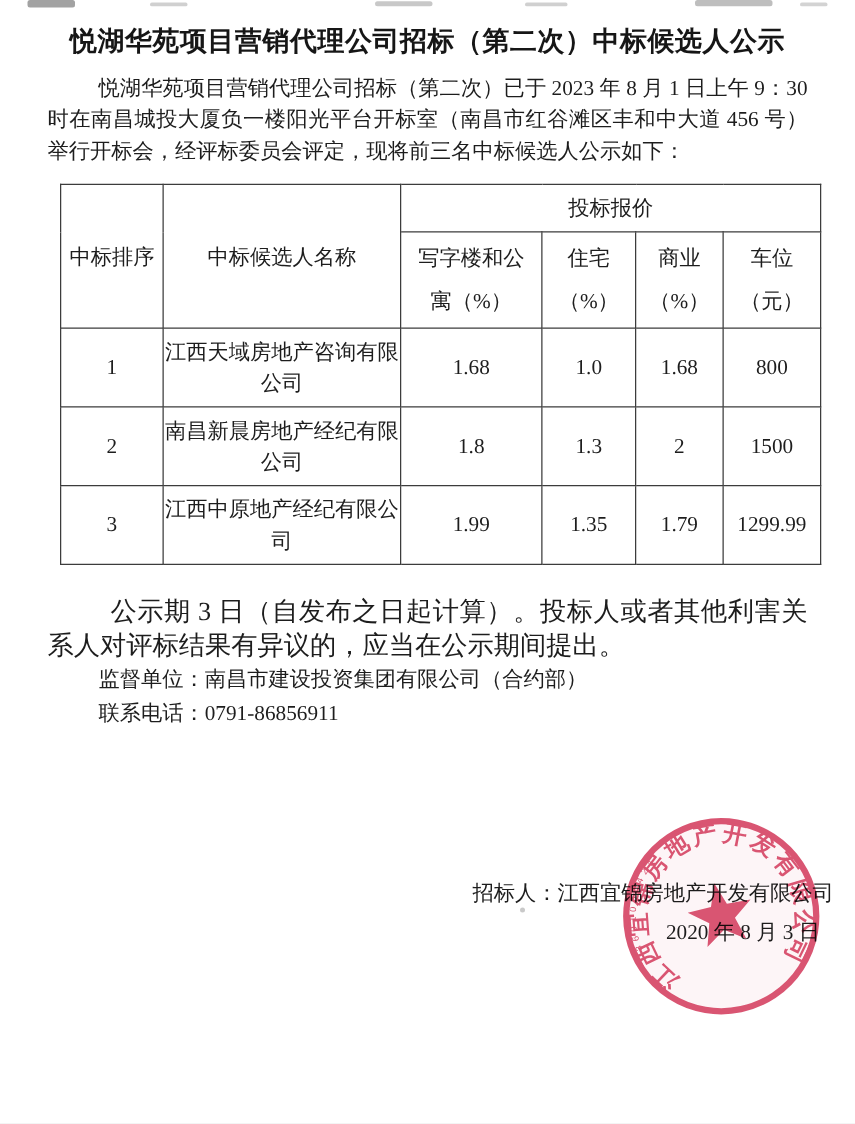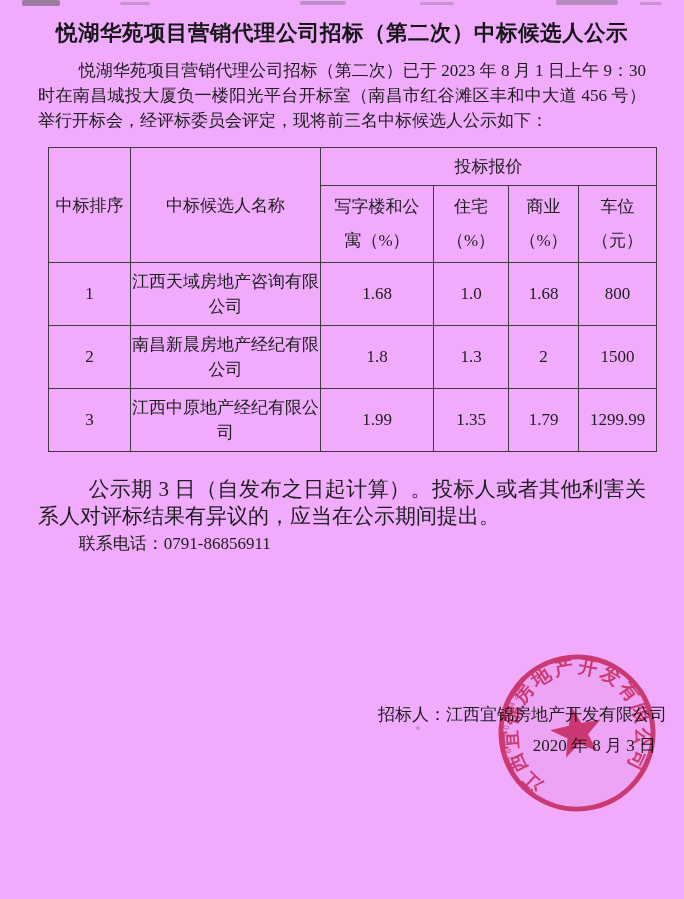--- a/index.html
+++ b/index.html
@@ -1,21 +1,21 @@
 <!DOCTYPE html>
 <html><head>
 <meta charset="utf-8">
 <style>
   * { margin:0; padding:0; box-sizing:border-box; }
   html,body { background:#e8e8e8; }
   .page {
     position:relative;
     width:684px; height:899px;
     margin:0 auto;
-    background:#f0abfc;
+    background:#ffffff;
     color:#1d1d1d;
     font-family:"Liberation Serif","DejaVu Serif",serif;
     overflow:hidden;
   }
   .content { padding:14px 38px 0 38px; }
 
   
   .artifact { position:absolute; background:#555; border-radius:2px; }
   .a1 { left:22px;  top:0; width:38px; height:6px; opacity:.55; }
   .a2 { left:120px; top:2px; width:30px; height:3px; opacity:.28; }
@@ -185,20 +185,21 @@
           <td class="name-cell">江西中原地产经纪有限公司</td>
           <td>1.99</td>
           <td>1.35</td>
           <td>1.79</td>
           <td>1299.99</td>
         </tr>
       </tbody>
     </table>
 
     <p class="notice">公示期 3 日（自发布之日起计算）。投标人或者其他利害关系人对评标结果有异议的，应当在公示期间提出。</p>
+    <p class="plain-line">监督单位：南昌市建设投资集团有限公司（合约部）</p>
     <p class="plain-line">联系电话：0791-86856911</p>
 
   </div>
 
   <div class="footer-block">
     <div>招标人：江西宜锦房地产开发有限公司</div>
     <div class="footer-date">2020 年 8 月 3 日</div>
   </div>
 
   <svg class="seal" viewBox="0 0 190 190" xmlns="http://www.w3.org/2000/svg">

